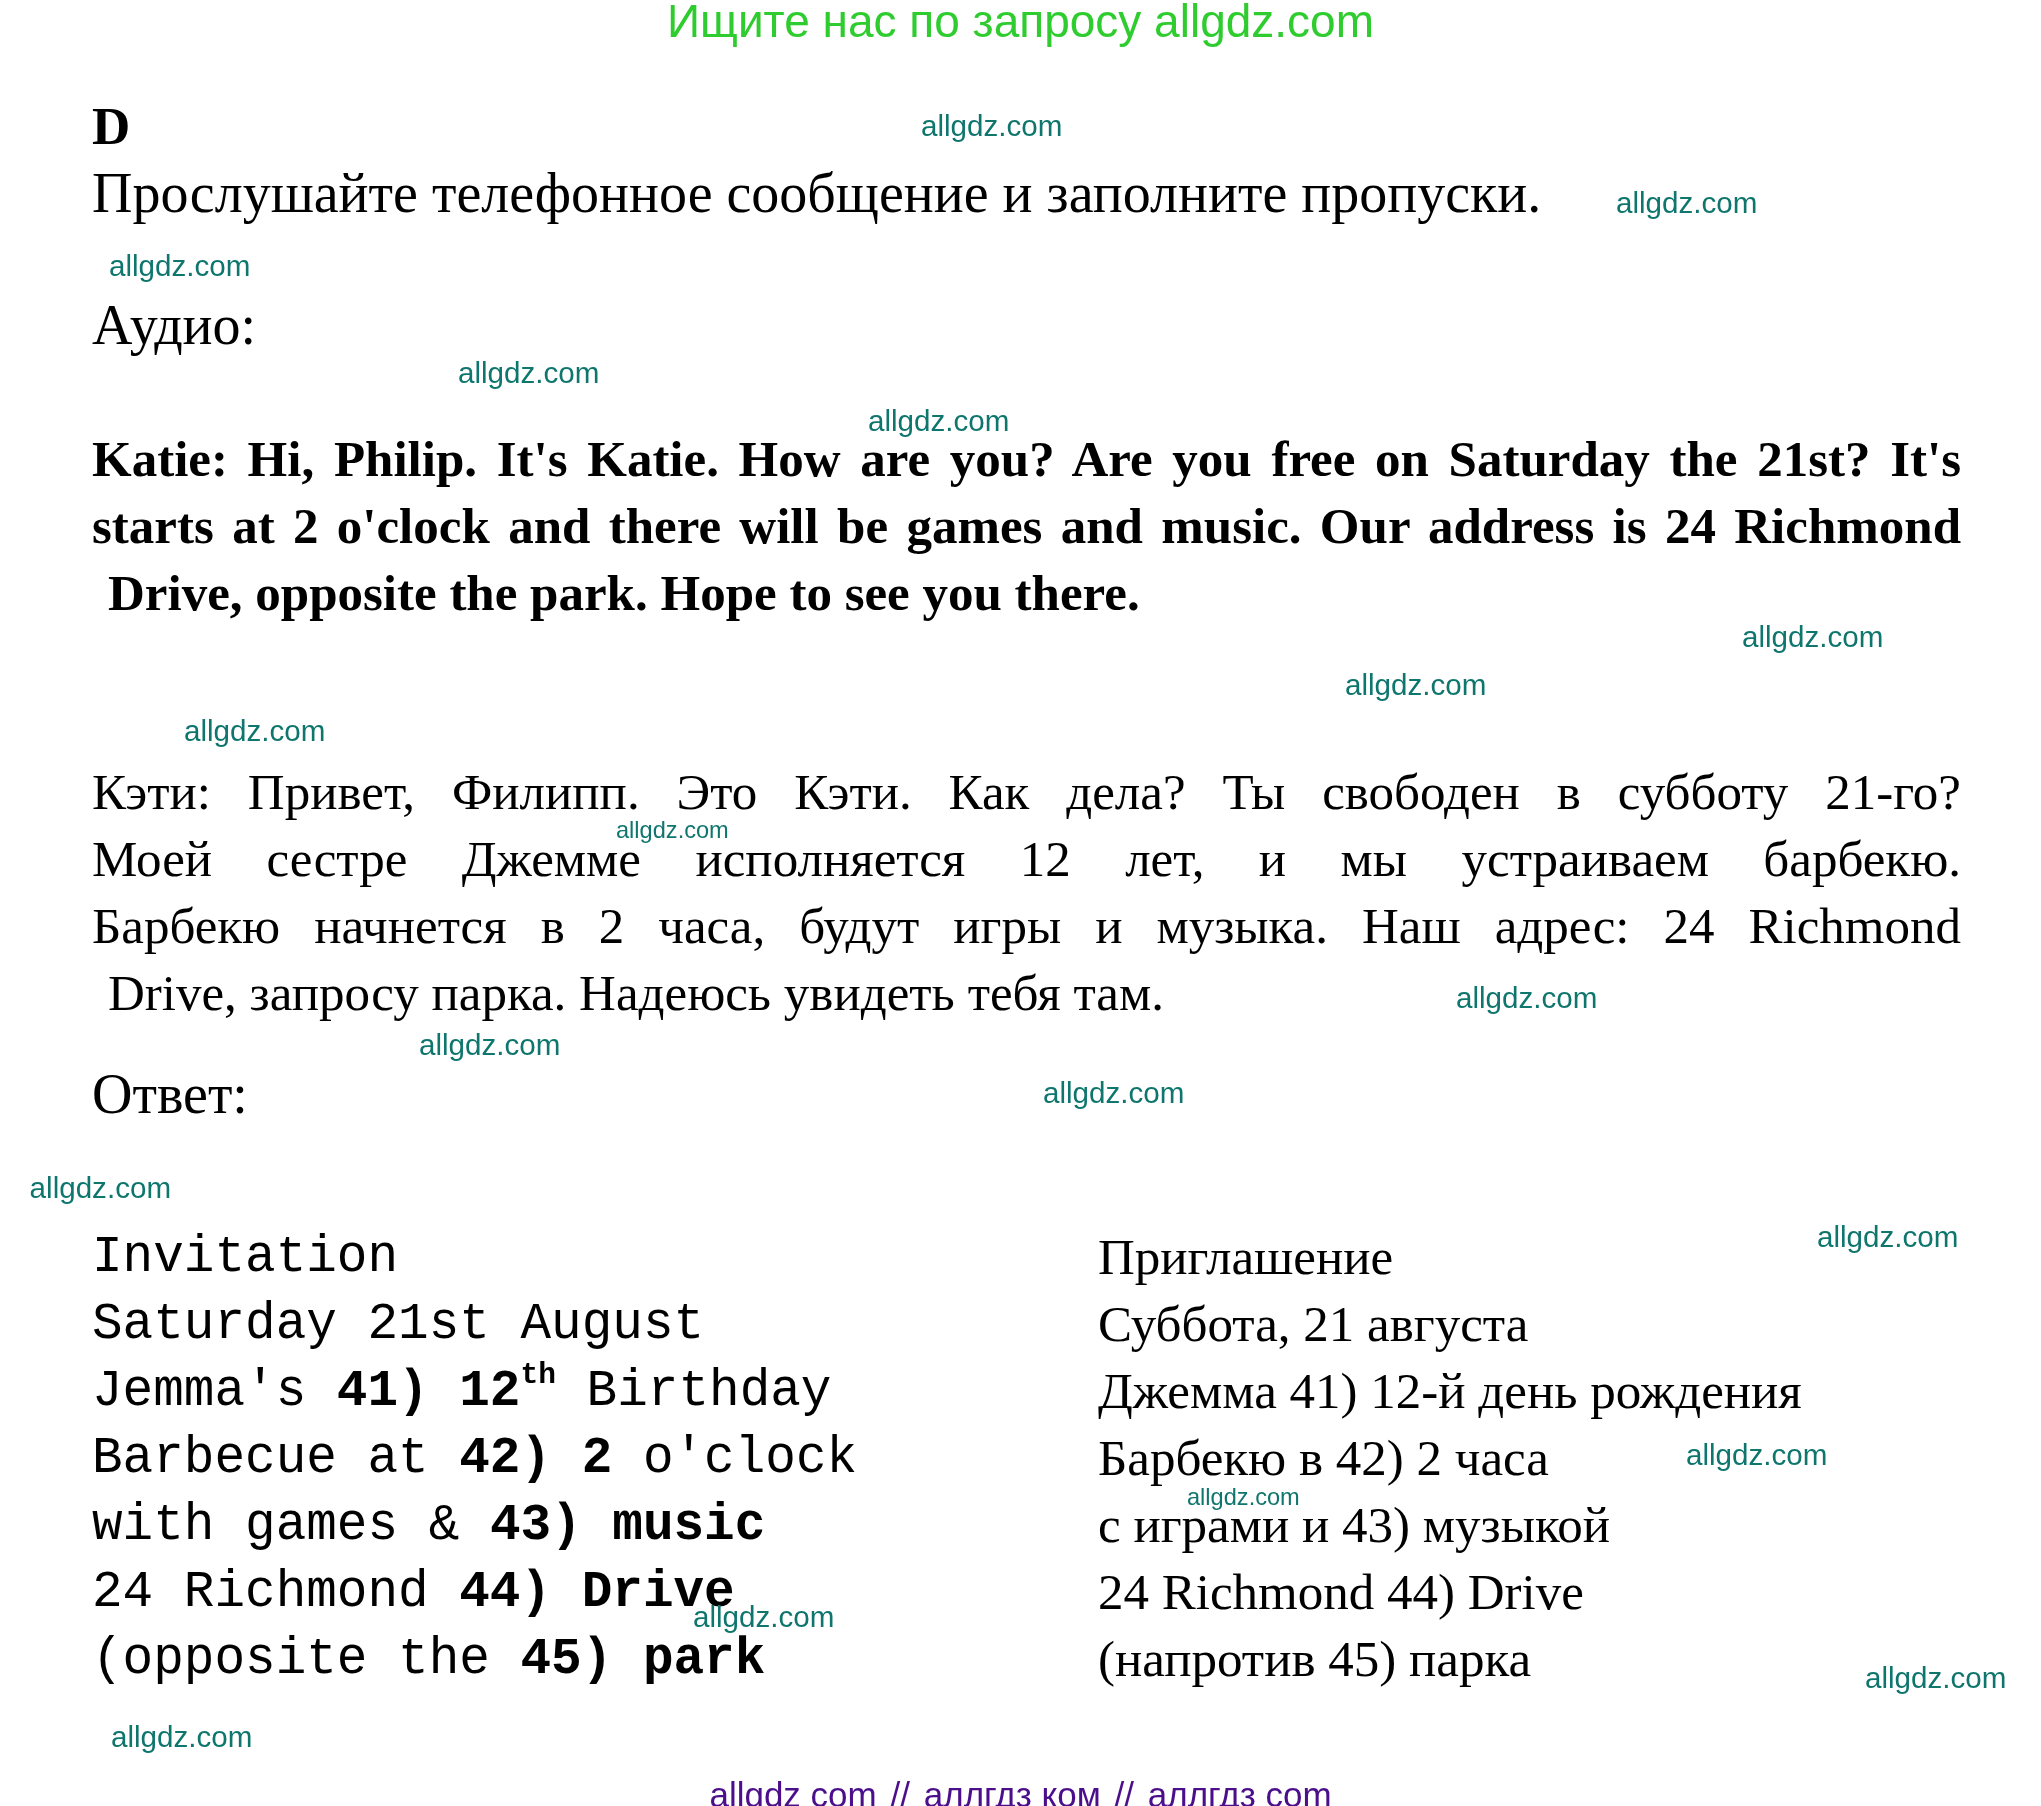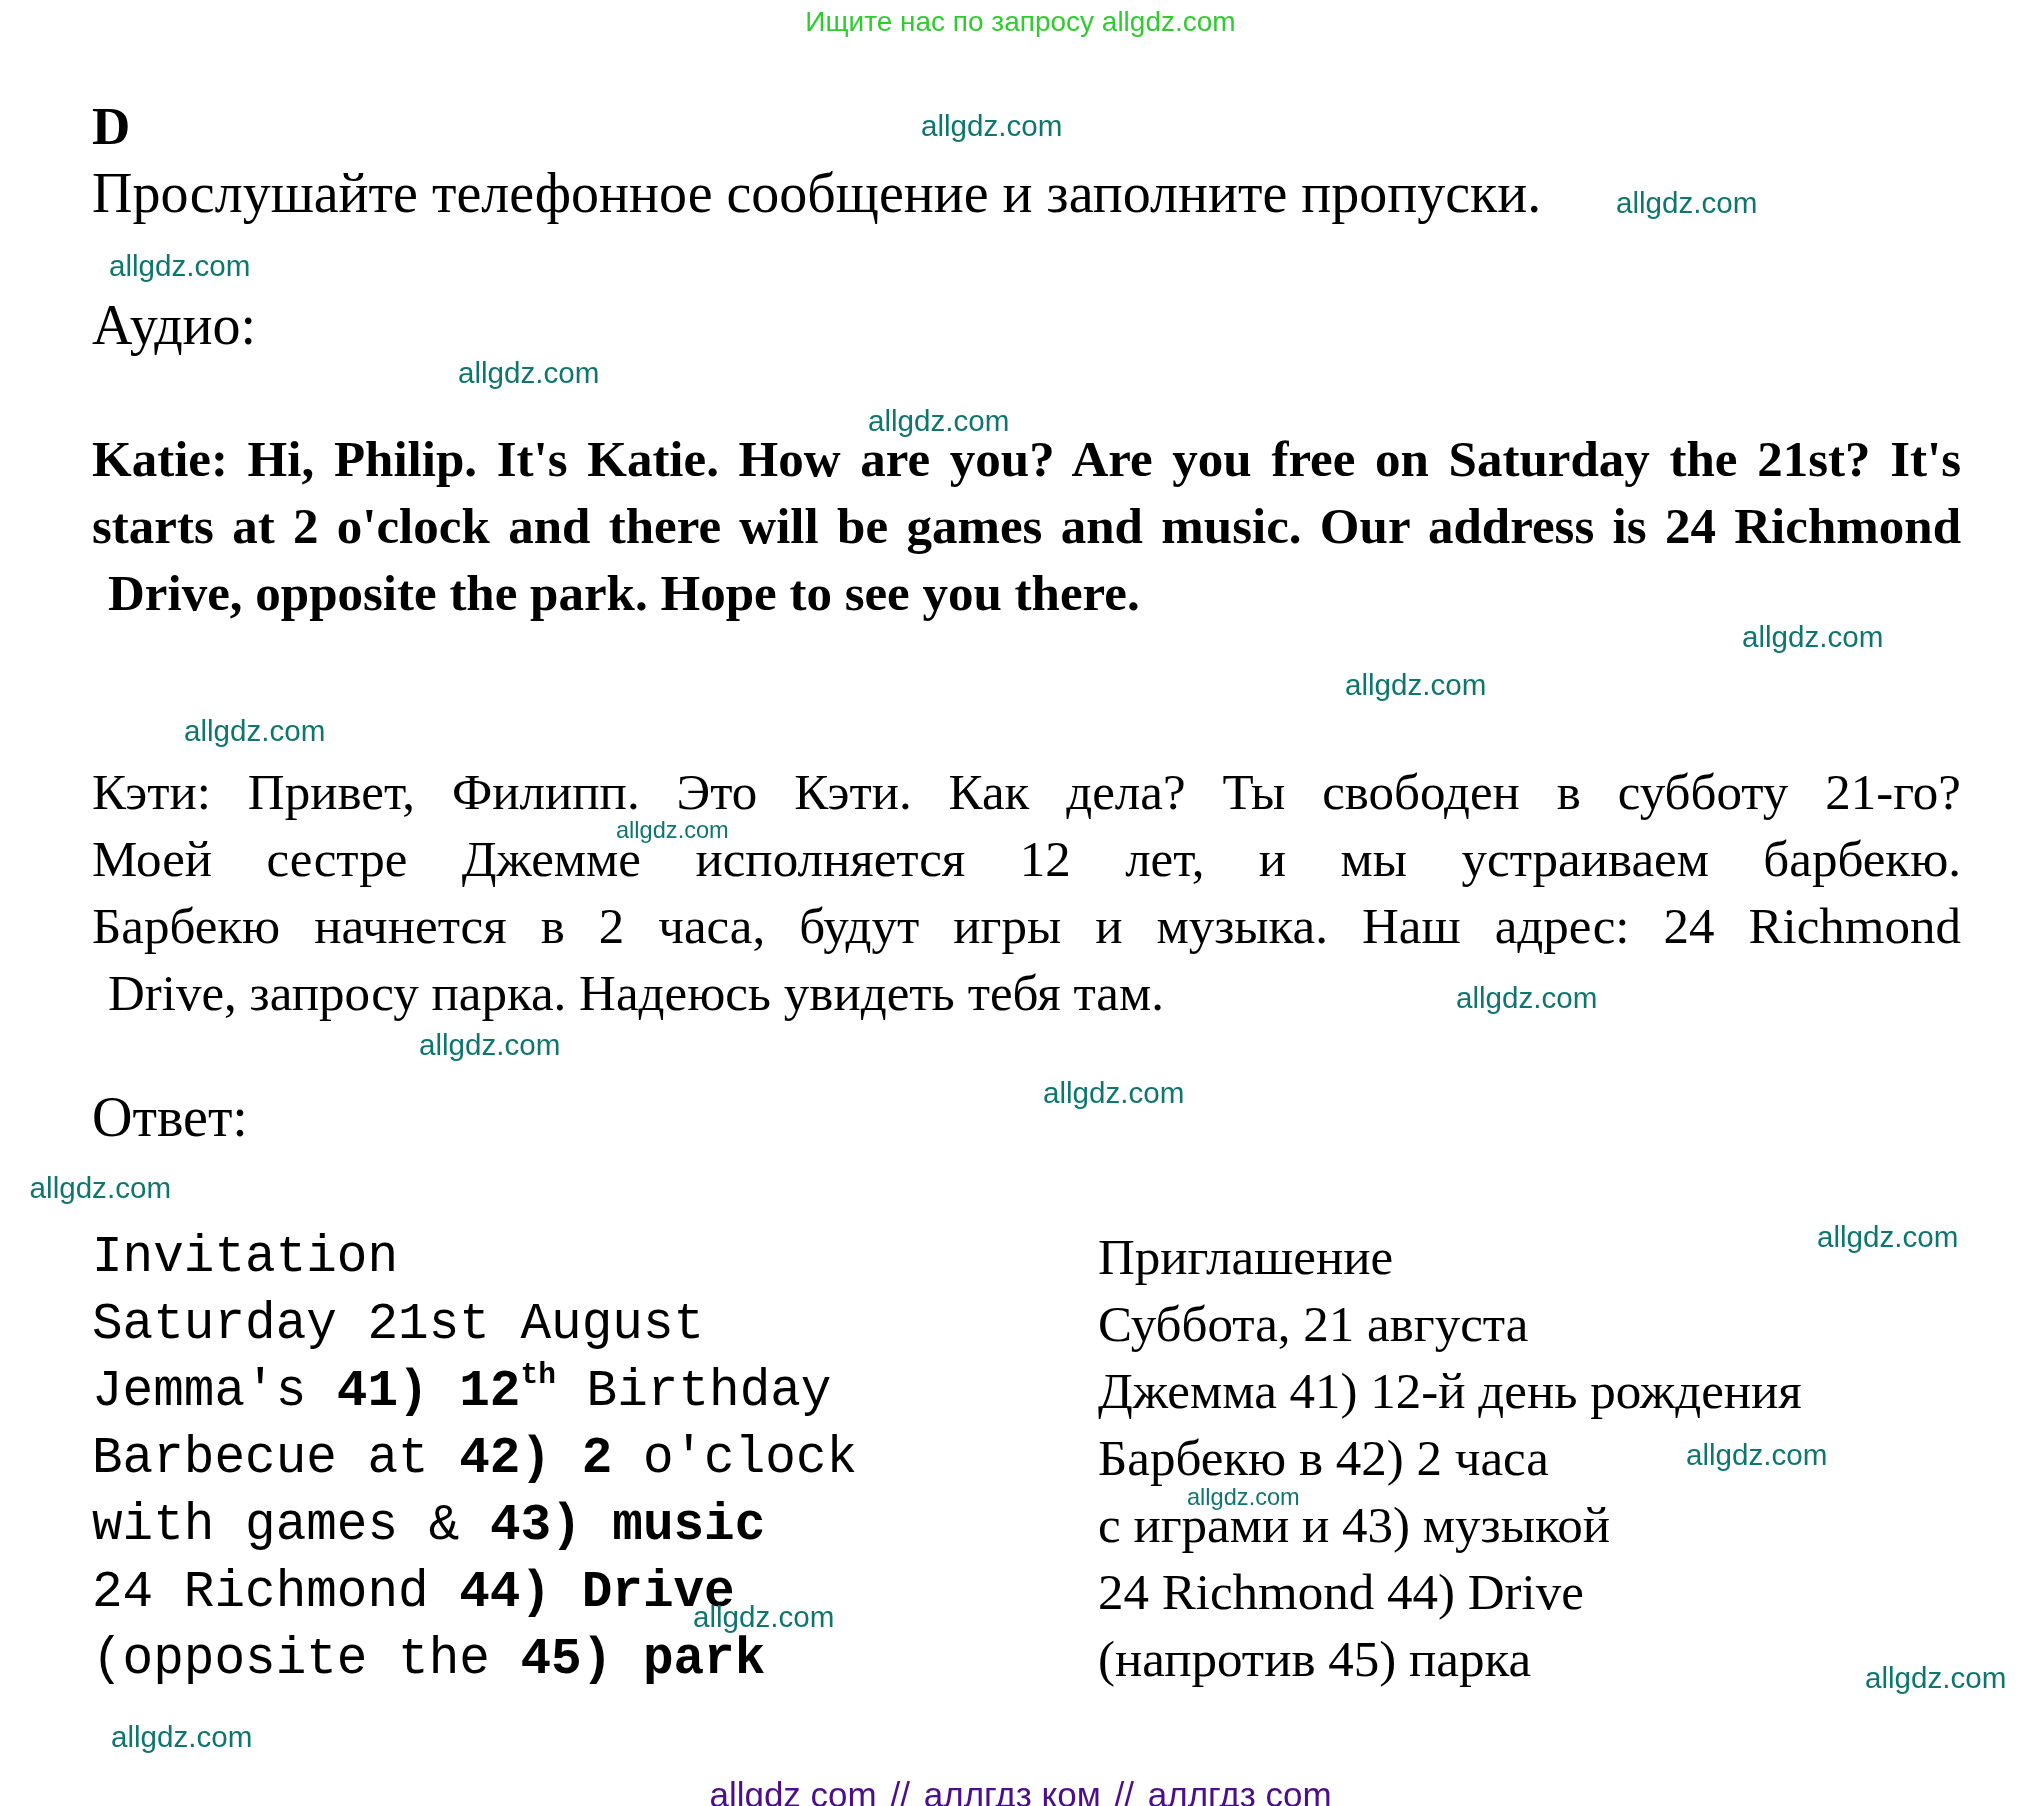--- a/index.html
+++ b/index.html
@@ -1,21 +1,21 @@
 <!DOCTYPE html>
 <html><head>
 <meta charset="utf-8">
 <style>
   html, body { margin: 0; padding: 0; background: #ffffff; }
   body { width: 2041px; height: 1807px; position: relative; overflow: hidden; }
   .serif { font-family: "Liberation Serif", "DejaVu Serif", serif; color: #000; }
   .sans { font-family: "Liberation Sans", "DejaVu Sans", sans-serif; }
   .abs { position: absolute; white-space: nowrap; }
 
-  .top-banner { left: 0; width: 2041px; top: 0; text-align: center; font-size: 28px; color: #2fcc2f; line-height: 43px; }
+  .top-banner { left: 0; width: 2041px; top: 0; text-align: center; font-size: 46px; color: #2fcc2f; line-height: 43px; }
   .task-letter { left: 92px; top: 95px; font-size: 53px; font-weight: bold; line-height: 63px; }
   .line { font-size: 56px; line-height: 67px; transform-origin: left top; }
   .para { position: absolute; left: 92px; width: 1869px; font-size: 51px; line-height: 67px; text-align: justify; text-align-last: left; }
   .para .row { display: block; text-align: justify; text-align-last: justify; white-space: nowrap; }
   .para .row.last { text-align-last: left; margin-left: 16px; }
 
   .wm { font-size: 29.6px; color: #0f766e; line-height: 35px; }
   .wm.small { font-size: 23.6px; line-height: 27.6px; }
 
   .inv-line { font-size: 51px; line-height: 67px; }
@@ -40,21 +40,21 @@
   <span class="row last">Drive, opposite the park. Hope to see you there.</span>
 </div>
 
 <div class="para serif" style="top:759px;">
   <span class="row">Кэти: Привет, Филипп. Это Кэти. Как дела? Ты свободен в субботу 21-го?</span>
   <span class="row">Моей сестре Джемме исполняется 12 лет, и мы устраиваем барбекю.</span>
   <span class="row">Барбекю начнется в 2 часа, будут игры и музыка. Наш адрес: 24 Richmond</span>
   <span class="row last">Drive, запросу парка. Надеюсь увидеть тебя там.</span>
 </div>
 
-<div class="abs serif line" style="left:92px; top:1084px;">Ответ:</div>
+<div class="abs serif line" style="left:92px; top:1061px;">Ответ:</div>
 
 <div class="abs serif" style="left:92px; top:1224px;font-family:Liberation Mono, monospace;">
   <div class="inv-line">Invitation</div>
   <div class="inv-line">Saturday 21st August</div>
   <div class="inv-line"><span>Jemma's </span><b>41) 12</b><sup>th</sup><span> Birthday</span></div>
   <div class="inv-line"><span>Barbecue at </span><b>42) 2</b><span> o'clock</span></div>
   <div class="inv-line"><span>with games &amp; </span><b>43) music</b></div>
   <div class="inv-line"><span>24 Richmond </span><b>44) Drive</b></div>
   <div class="inv-line"><span>(opposite the </span><b>45) park</b></div>
 </div>

